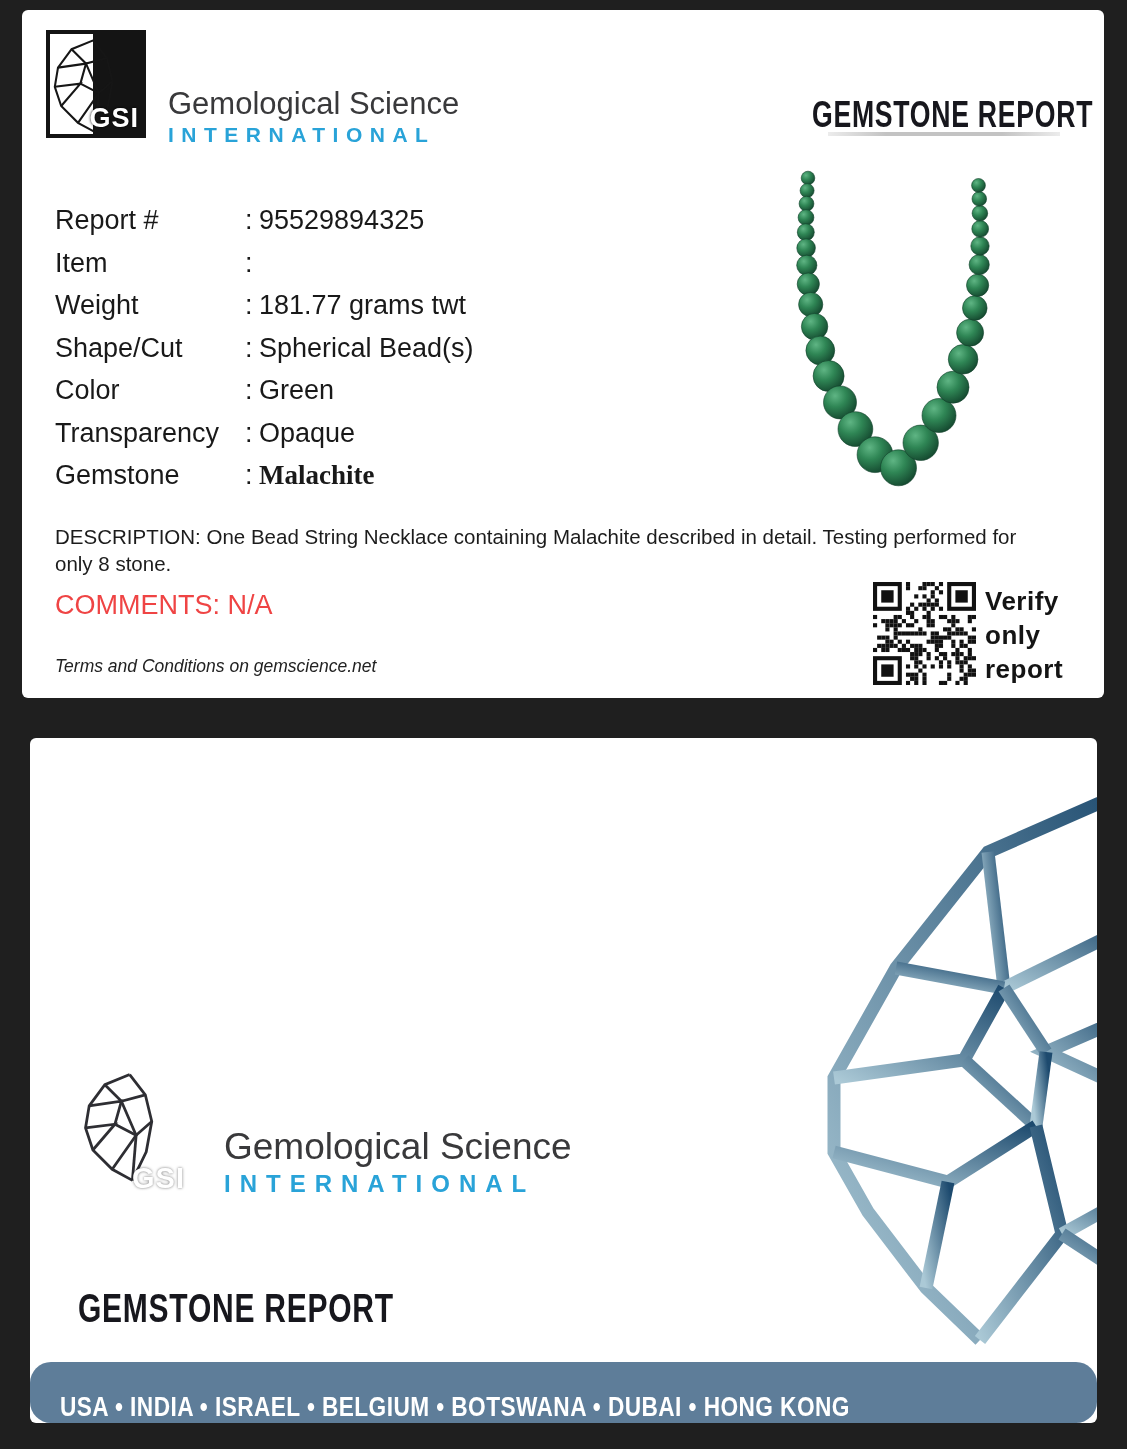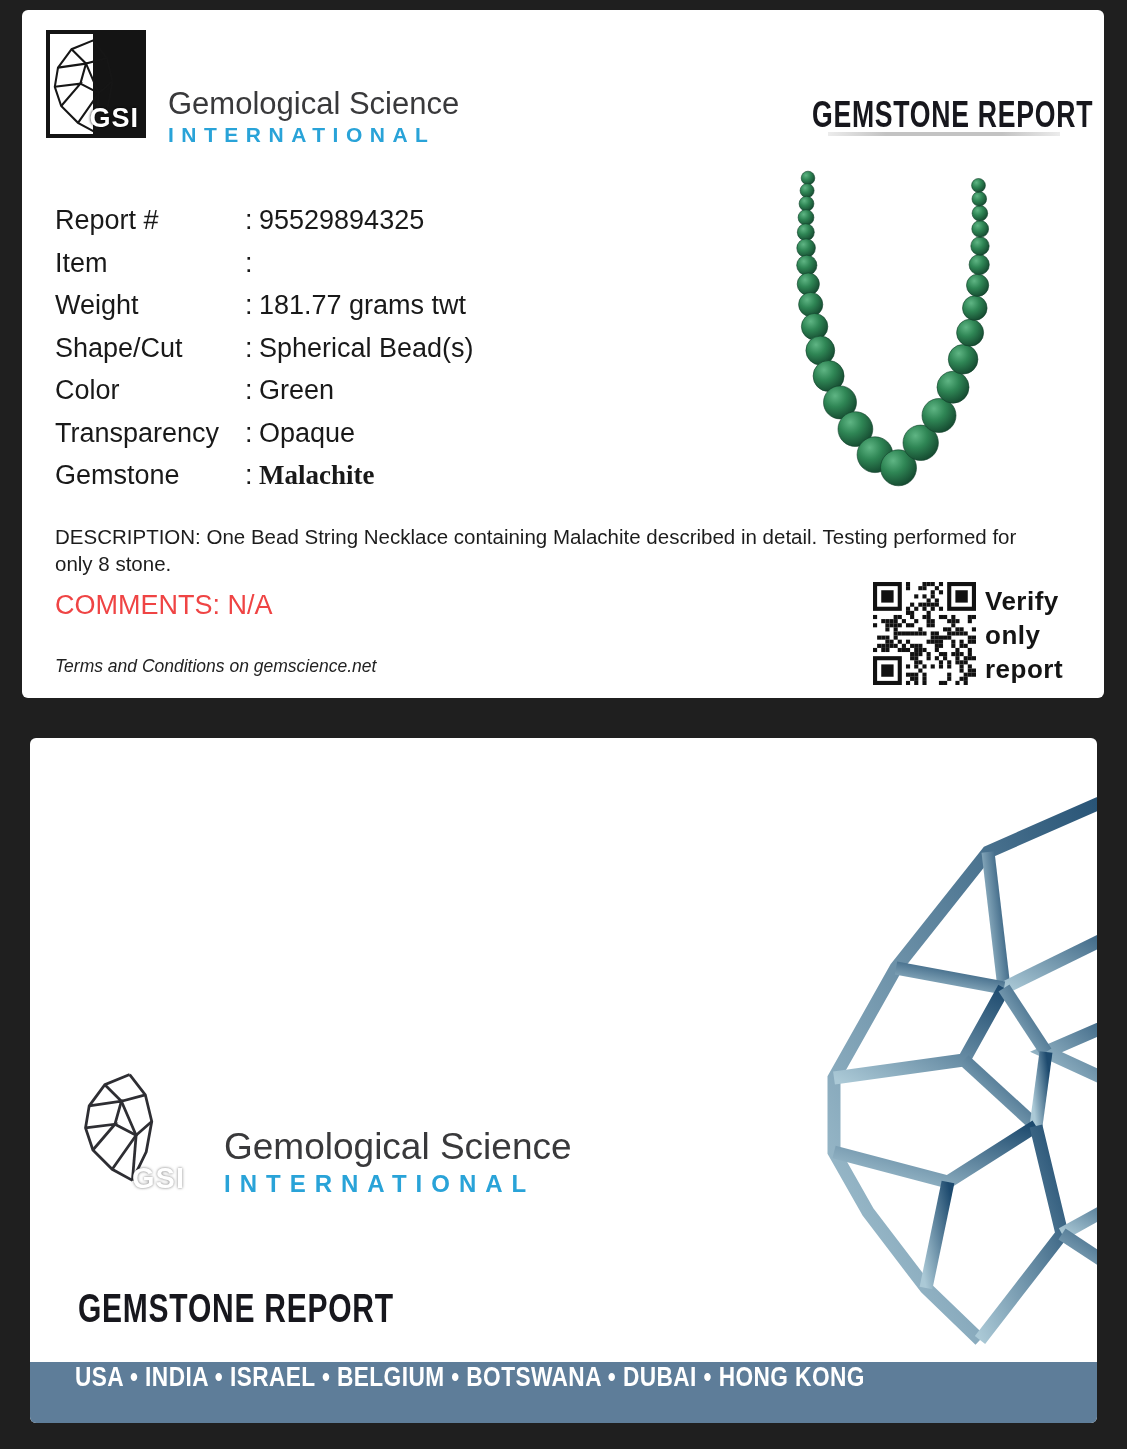--- a/index.html
+++ b/index.html
@@ -56,21 +56,21 @@
   #qr{position:absolute;left:851px;top:572px;width:103px;height:103px;}
   #verify{position:absolute;left:963px;top:574px;font-size:26px;font-weight:700;
           color:#141414;line-height:34px;letter-spacing:.5px;}
 
   
   #wireframe{position:absolute;left:778px;top:22px;width:320px;height:565px;}
   #wireframe svg{overflow:visible;}
   #back-title{position:absolute;left:48px;top:548px;font-size:40px;font-weight:700;
               color:#17171d;letter-spacing:1px;transform:scaleX(.75);}
   #locations-bar{position:absolute;left:0;right:0;bottom:0;height:61px;
-                 display:flex;align-items:flex-start;padding-left:45px;box-sizing:border-box;}
+                 display:flex;align-items:flex-end;padding-left:30px;box-sizing:border-box;border-radius:21px;}
   #locations-text{color:#fff;font-size:27px;font-weight:700;letter-spacing:.5px;transform:scaleX(.84);}
 </style>
 </head>
 <body>
 
 <div id="stage">
 
   <div class="card" id="front-card">
 
     <div class="logo-box" id="front-logo">

